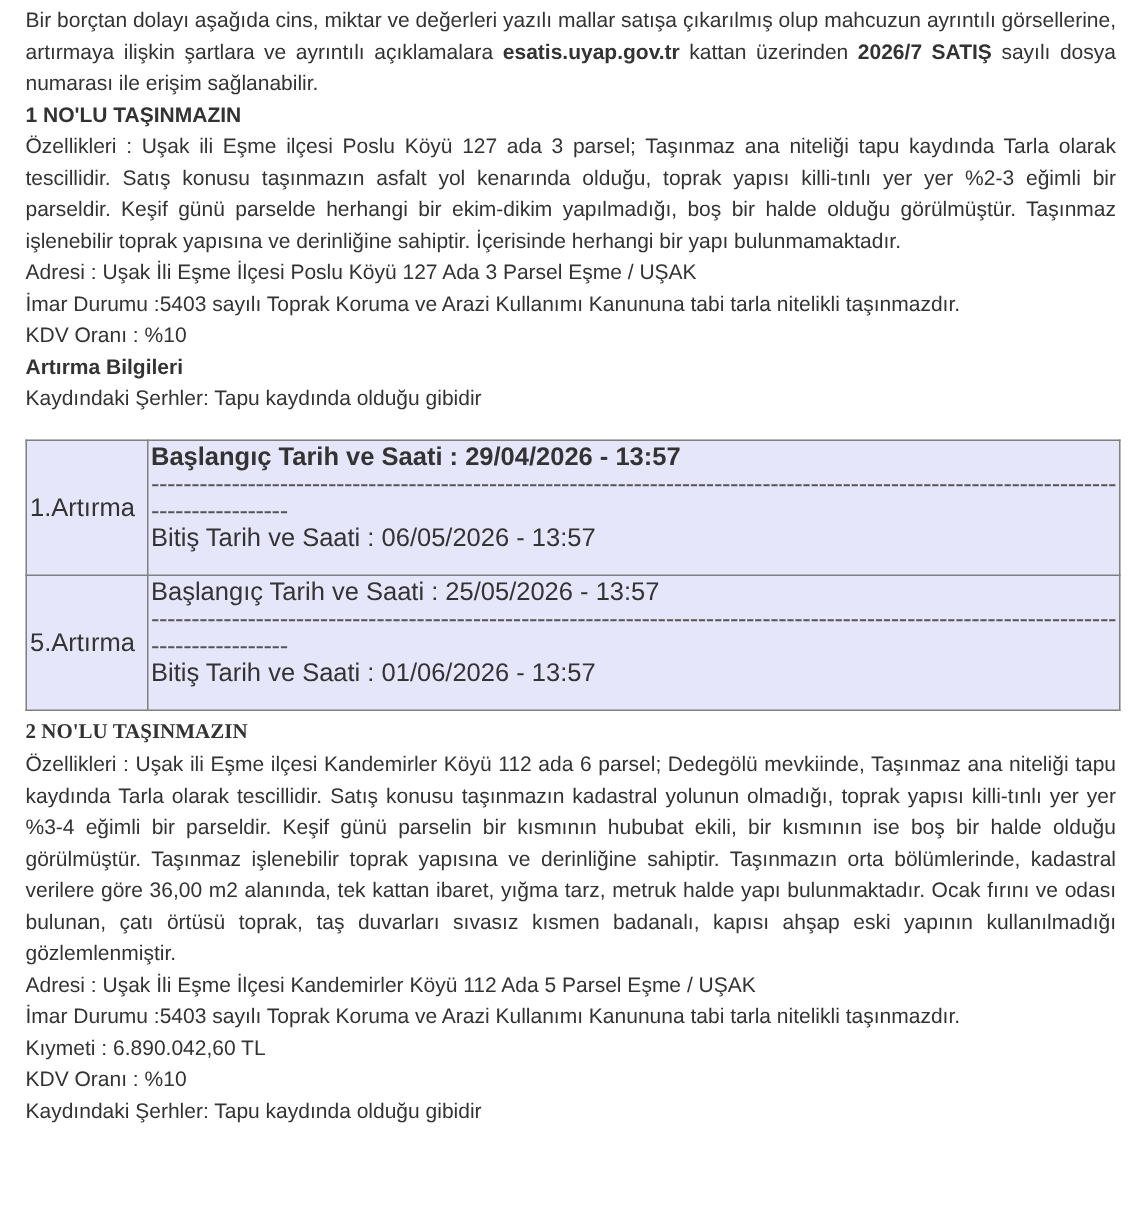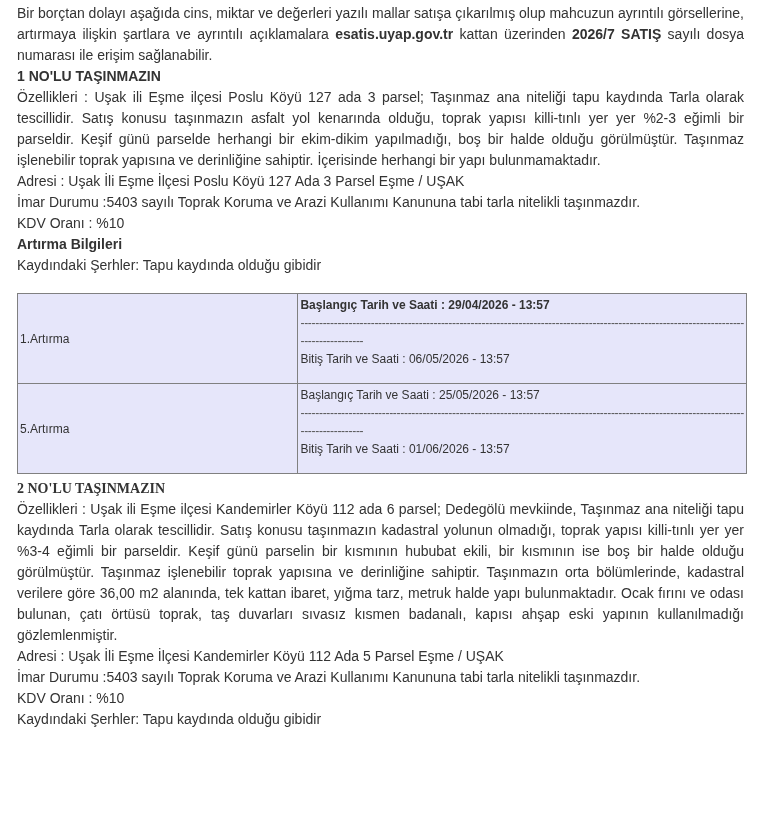--- a/index.html
+++ b/index.html
@@ -13,21 +13,21 @@
   .first { margin-top: 3px; }
   .b { font-weight: bold; }
   .line { line-height: 21px; margin: 0; }
   .spacer { height: 17px; }
   table.art {
     border-collapse: collapse; width: 730px; margin-left: 0;
     background: #e6e6fa;
   }
   table.art td {
     border: 1.5px solid #808080; padding: 0 2px; vertical-align: middle;
-    font-size: 12px; color: #333333;
+    font-size: 17px; color: #333333;
   }
   table.art td.label { width: 360px; height: 89px; }
   table.art td.info { vertical-align: top; padding-top: 2px; }
   .info .row { line-height: 18px; }
   .dash { line-height: 18px; white-space: nowrap; overflow: hidden; color: #555; letter-spacing: -0.3px; }
   .after-table { margin-top: 4px; font-family: Liberation Serif, serif; }
 </style>
 </head>
 <body>
 
@@ -66,16 +66,17 @@
         <div class="row">Bitiş Tarih ve Saati : 01/06/2026 - 13:57</div>
       </td>
     </tr>
   </tbody>
     </table>
 
   <p class="line b after-table">2 NO'LU TAŞINMAZIN</p>
   <p class="p">Özellikleri : Uşak ili Eşme ilçesi Kandemirler Köyü 112 ada 6 parsel; Dedegölü mevkiinde, Taşınmaz ana niteliği tapu kaydında Tarla olarak tescillidir. Satış konusu taşınmazın kadastral yolunun olmadığı, toprak yapısı killi-tınlı yer yer %3-4 eğimli bir parseldir. Keşif günü parselin bir kısmının hububat ekili, bir kısmının ise boş bir halde olduğu görülmüştür. Taşınmaz işlenebilir toprak yapısına ve derinliğine sahiptir. Taşınmazın orta bölümlerinde, kadastral verilere göre 36,00 m2 alanında, tek kattan ibaret, yığma tarz, metruk halde yapı bulunmaktadır. Ocak fırını ve odası bulunan, çatı örtüsü toprak, taş duvarları sıvasız kısmen badanalı, kapısı ahşap eski yapının kullanılmadığı gözlemlenmiştir.</p>
   <p class="line">Adresi : Uşak İli Eşme İlçesi Kandemirler Köyü 112 Ada 5 Parsel Eşme / UŞAK</p>
   <p class="line">İmar Durumu :5403 sayılı Toprak Koruma ve Arazi Kullanımı Kanununa tabi tarla nitelikli taşınmazdır.</p>
+  <p class="line">Kıymeti : 6.890.042,60 TL</p>
   <p class="line">KDV Oranı : %10</p>
   <p class="line">Kaydındaki Şerhler: Tapu kaydında olduğu gibidir</p>
 
 </div>
 
 </body></html>

